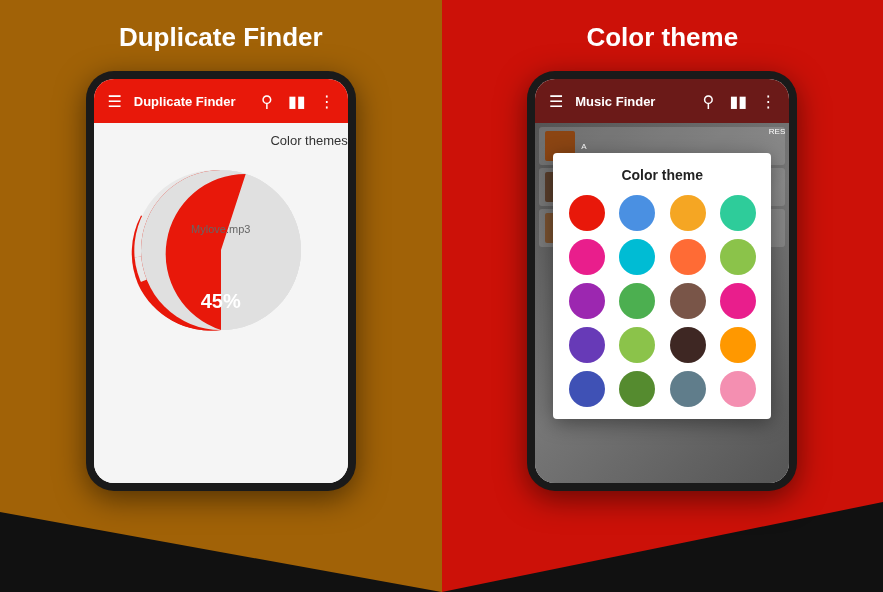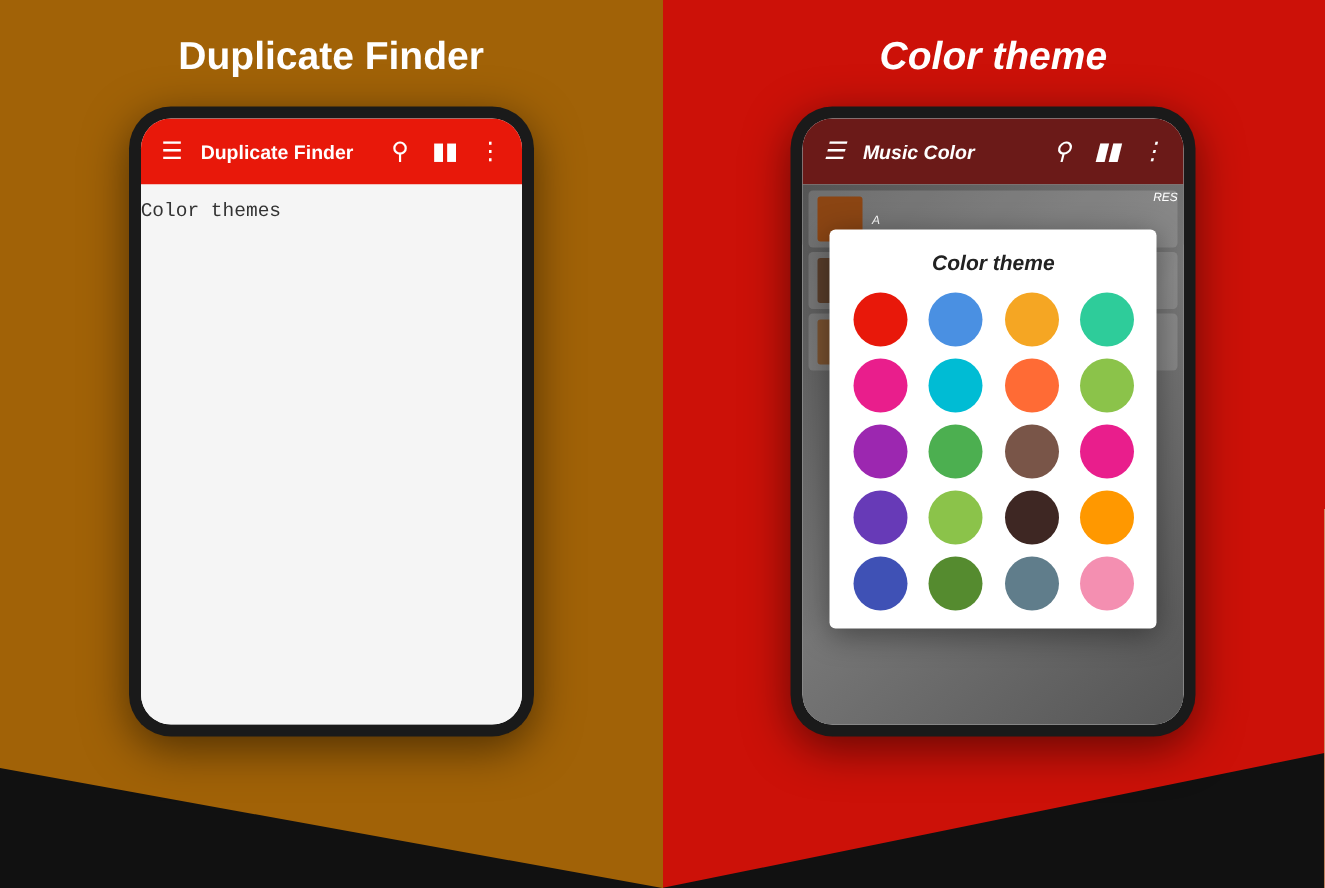--- a/index.html
+++ b/index.html
@@ -20,21 +20,20 @@
       position: relative;
       overflow: hidden;
     }
 
     .panel-left {
       background: #a16207;
     }
 
     .panel-right {
       background: #cc1108;
-      font-style: italic;
     }
 
     
     .panel-left::after {
       content: '';
       position: absolute;
       bottom: 0;
       left: 0;
       width: 100%;
       height: 200px;
@@ -107,24 +106,23 @@
       font-size: 16px;
       width: 22px;
       text-align: center;
     }
 
     
     .left-phone-content {
       flex: 1;
       display: flex;
       flex-direction: column;
-      align-items: flex-start;
+      align-items: flex-end;
       padding: 10px 0;
       background: #f5f5f5;
-      font-family: Liberation Mono, monospace;
     }
 
     .color-themes-label {
       font-size: 13px;
       color: #333;
       margin-bottom: 12px;
       font-weight: 500;
     }
 
     
@@ -294,34 +292,60 @@
         <span class="toolbar-icon">☰</span>
         <span class="toolbar-title">Duplicate Finder</span>
         <span class="toolbar-icon">⚲</span>
         <span class="toolbar-icon">▮▮</span>
         <span class="toolbar-icon">⋮</span>
       </div>
 
       <div class="left-phone-content">
         <div class="color-themes-label">Color themes</div>
 
+        <div class="pie-container">
+          <svg class="pie-svg" viewBox="0 0 180 180">
+
+            <circle cx="90" cy="90" r="80" fill="#e8e8e8"></circle>
+
+            <path d="M90,90 L90,170 A80,80 0 0,1 7.2,124.4 Z" fill="#e8180a"></path>
+            <path d="M90,90 L7.2,124.4 A80,80 0 0,1 10,55.6 Z" fill="#e8180a"></path>
+            <path d="M90,90 L10,55.6 A80,80 0 0,1 90,10 Z" fill="#e8180a" opacity="0.0"></path>
+
+            <path d="M90,90 L90,170 A80,80 0 1,0 3.6,97.2 Z" fill="#e8e8e8"></path>
+            <path d="M90,90 L3.6,97.2 A80,80 0 0,0 90,170 Z" fill="#e8e8e8"></path>
+
+            <path d="M90,170 A80,80 0 0,1 7.2,123 L90,90 Z" fill="#e8180a"></path>
+            <path d="M7.2,123 A80,80 0 0,1 172.8,123 L90,90 Z" fill="#e8180a" opacity="0"></path>
+
+            <path d="M90,10 A80,80 0 0,1 90,170 L90,90 Z" fill="#e0e0e0"></path>
+
+            <path d="M90,170 A80,80 0 0,1 90,10 L90,90 Z" fill="#e8180a"></path>
+
+            <circle cx="90" cy="90" r="80" fill="#e0e0e0"></circle>
+
+            <path d="M90,90 L90,170 A80,80 0 0,1 114.7,13.9 Z" fill="#e8180a"></path>
+          </svg>
+          <div class="pie-label">Mylove.mp3</div>
+          <div class="pie-percent">45%</div>
+        </div>
       </div>
     </div>
   </div>
 </div>
 
 <div class="panel panel-right">
   <h2 class="panel-title">Color theme</h2>
 
   <div class="phone">
     <div class="phone-screen">
 
       <div class="toolbar toolbar-right">
         <span class="toolbar-icon">☰</span>
-        <span class="toolbar-title">Music Color</span>
+        <span class="toolbar-title">Music Finder</span>
         <span class="toolbar-icon">⚲</span>
         <span class="toolbar-icon">▮▮</span>
         <span class="toolbar-icon">⋮</span>
       </div>
 
       <div class="right-phone-content">
         <div class="music-bg">
           <div class="music-list-items">
             <div class="music-item">
               <div class="music-item-thumb" style="background:#8b4513;"></div>

